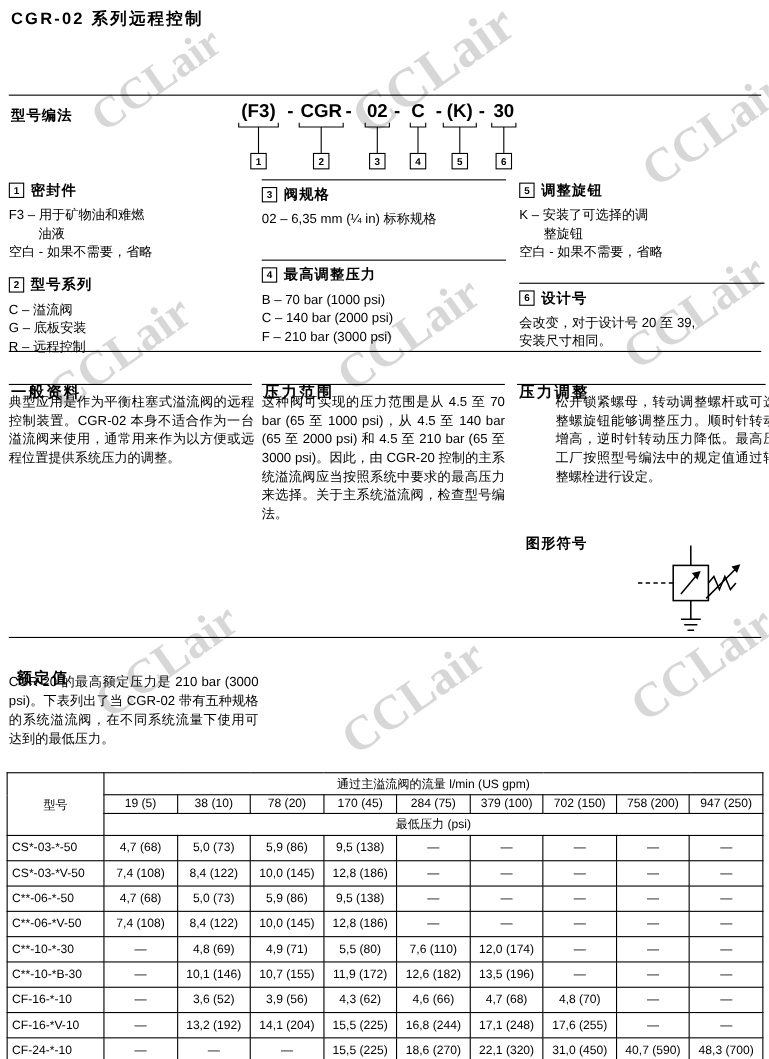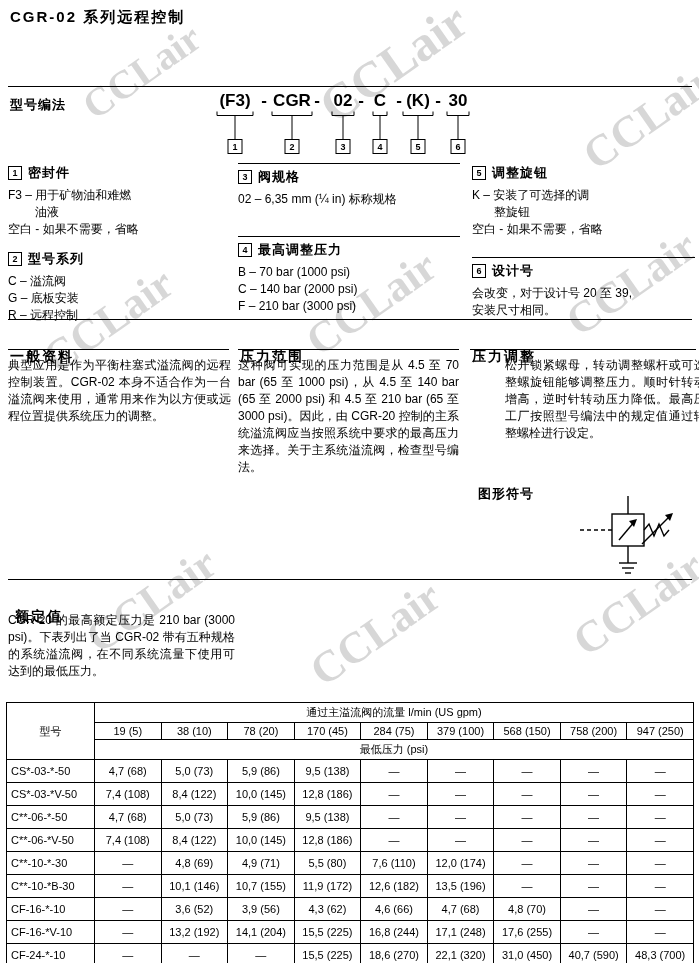--- a/index.html
+++ b/index.html
@@ -208,21 +208,21 @@
             <th rowspan="3">型号</th>
             <th colspan="9">通过主溢流阀的流量 l/min (US gpm)</th>
           </tr>
           <tr>
             <th>19 (5)</th>
             <th>38 (10)</th>
             <th>78 (20)</th>
             <th>170 (45)</th>
             <th>284 (75)</th>
             <th>379 (100)</th>
-            <th>568 (150)</th>
+            <th>702 (150)</th>
             <th>758 (200)</th>
             <th>947 (250)</th>
           </tr>
           <tr>
             <th colspan="9">最低压力 (psi)</th>
           </tr>
         </thead>
         <tbody>
           <tr>
             <td class="model-cell">CS*-03-*-50</td>

